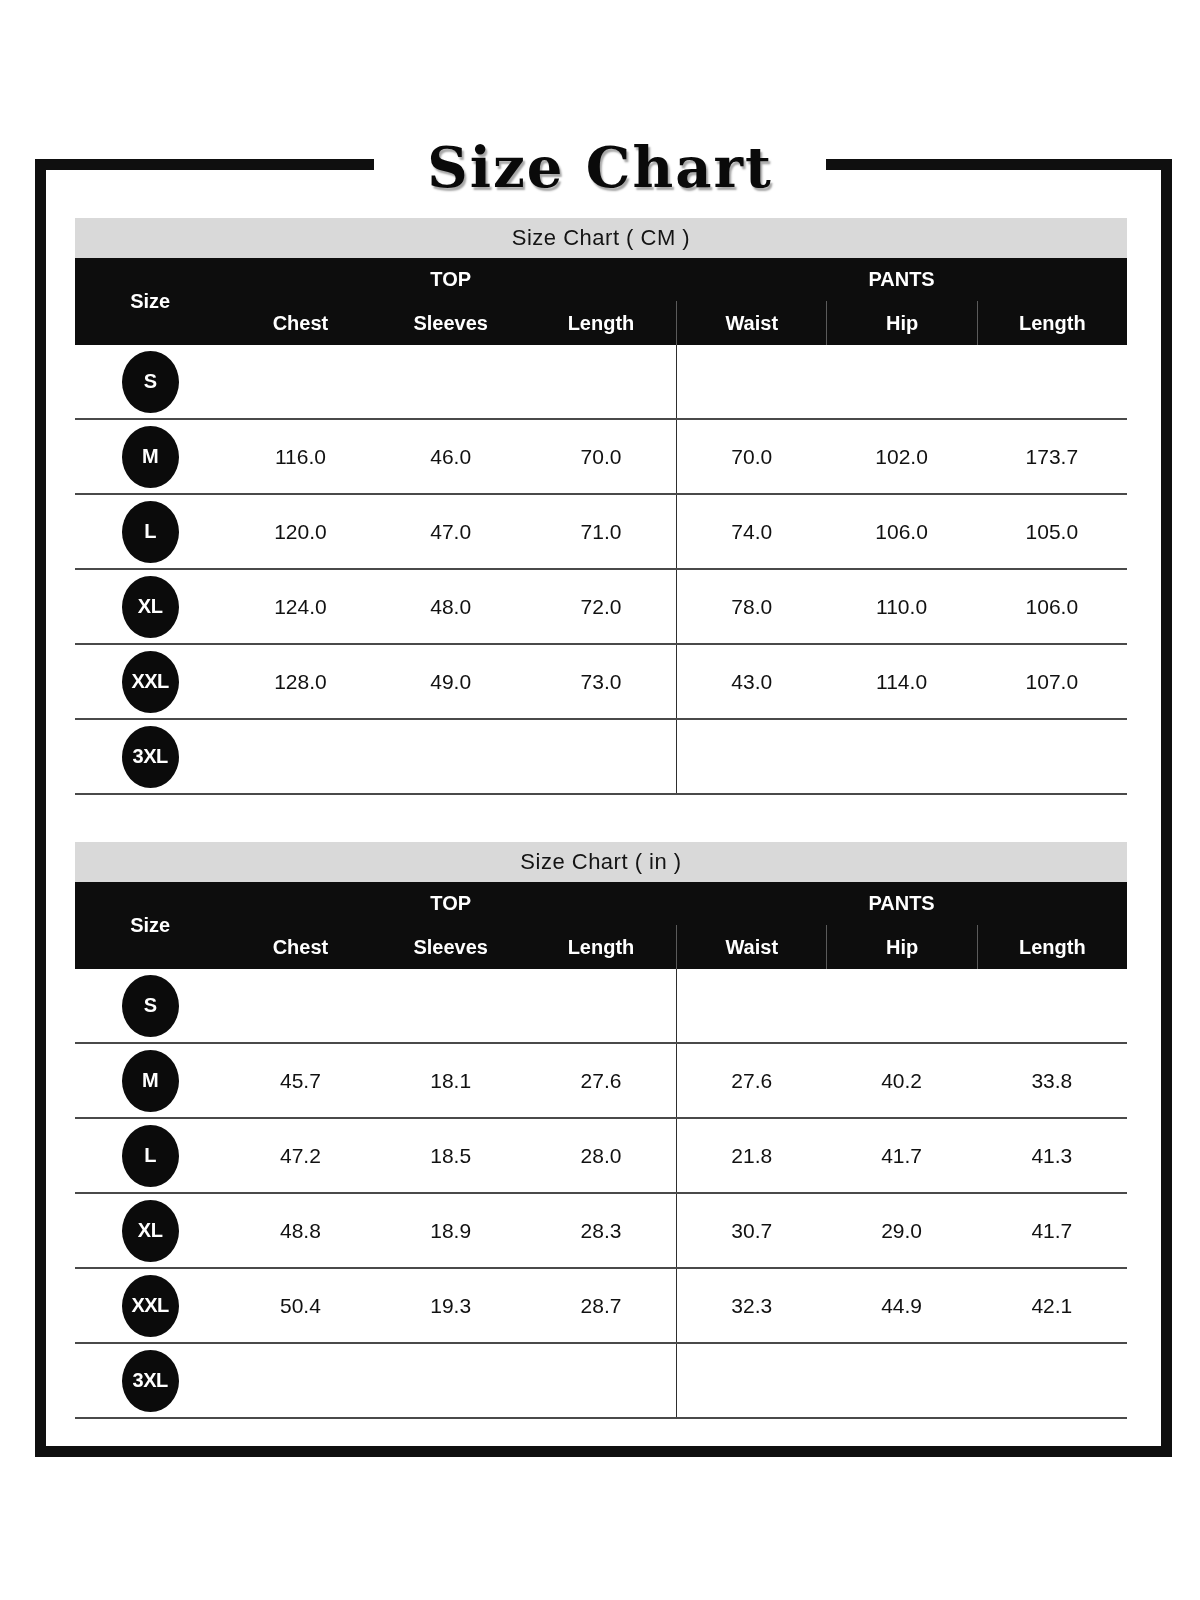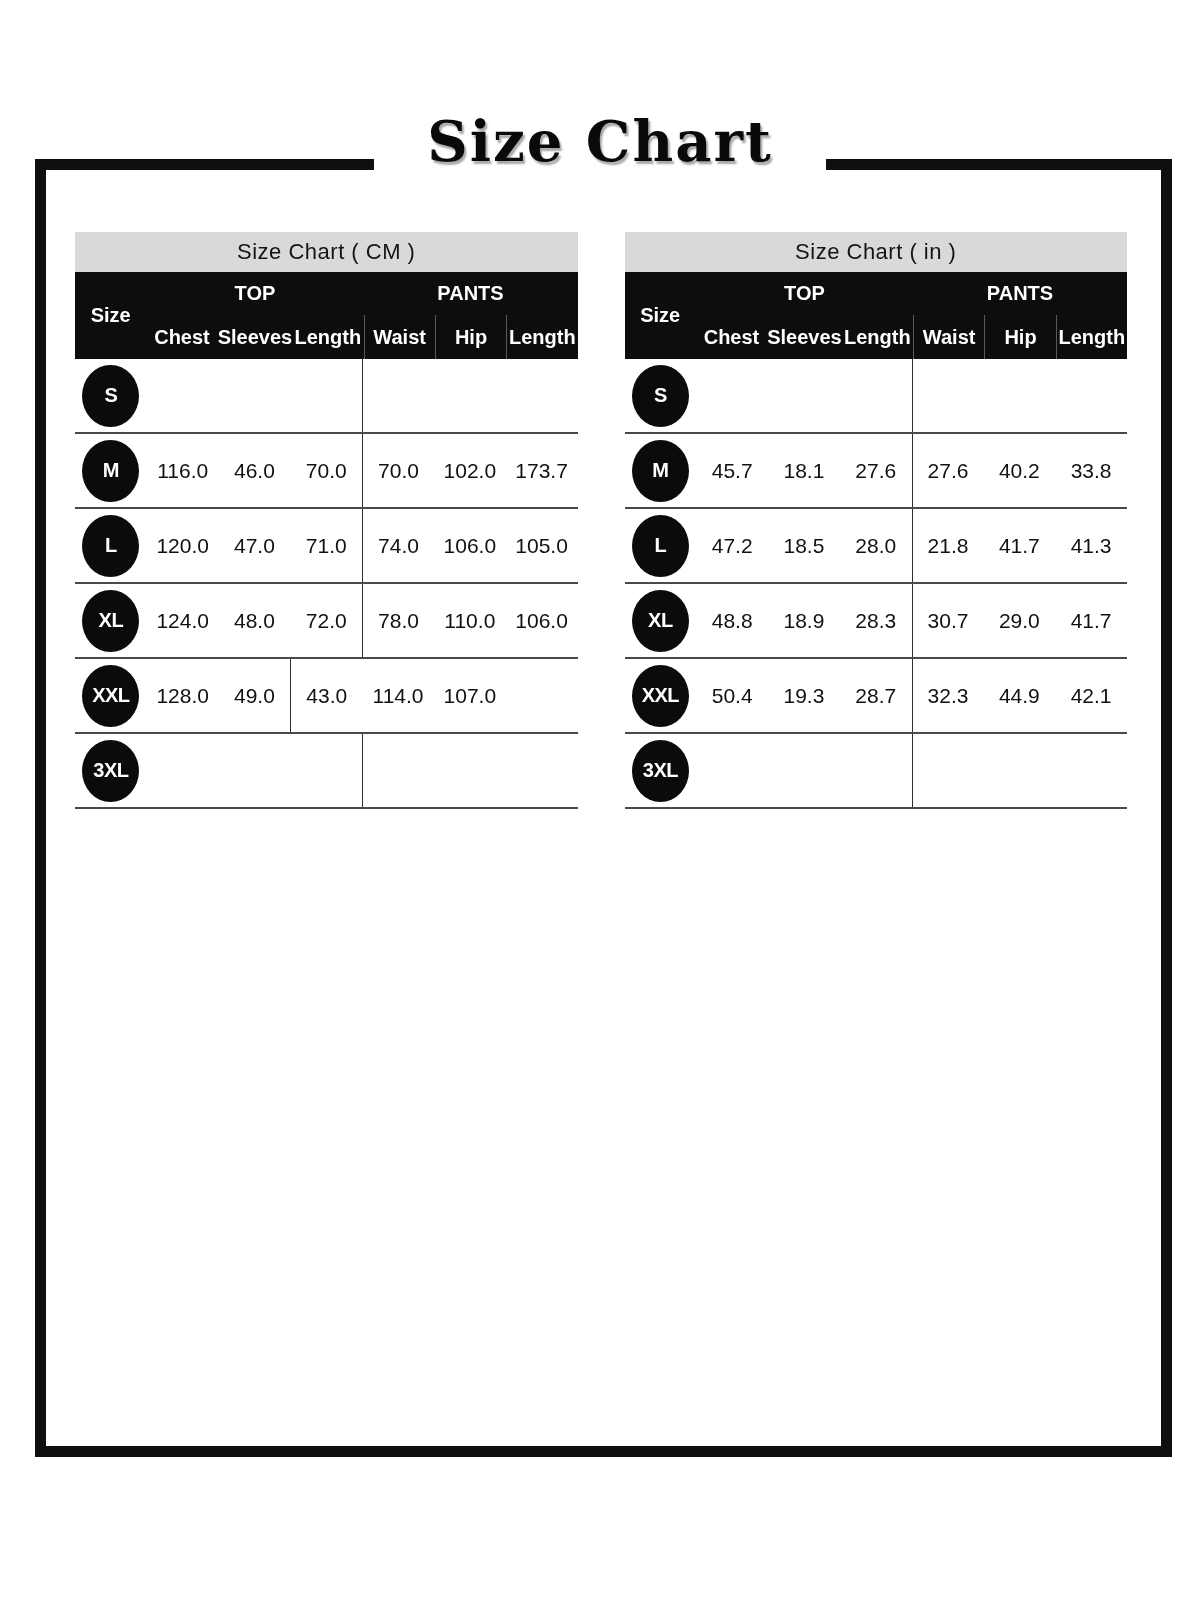--- a/index.html
+++ b/index.html
@@ -12,30 +12,30 @@
   *{margin:0;padding:0;box-sizing:border-box;}
   html,body{background:#fff;}
   body{font-family:"Liberation Sans", sans-serif;}
   .page{position:relative;width:1200px;height:1600px;background:#fff;overflow:hidden;}
 
   
   .frame{position:absolute;left:35px;top:159px;width:1137px;height:1298px;
          border:11px solid #0f0f0f;z-index:1;}
 
   
-  .title-wrap{position:absolute;top:92px;left:50%;transform:translateX(-50%);
+  .title-wrap{position:absolute;top:118px;left:50%;transform:translateX(-50%);
               width:452px;height:98px;background:#fff;z-index:3;
               display:flex;align-items:center;justify-content:center;}
   .title{font-family:"DejaVu Serif", serif;font-weight:bold;font-size:56px;
          color:#0a0a0a;letter-spacing:2px;white-space:nowrap;
          text-shadow:2px 3px 2px rgba(0,0,0,0.35);}
 
   
-  .tables{position:absolute;left:75px;top:232px;width:1052px;z-index:2;
-          display:flex;flex-direction:row;gap:47px;}
+  .tables{position:absolute;left:75px;top:218px;width:1052px;z-index:2;
+          display:flex;flex-direction:column;gap:47px;}
 
   .size-table{width:100%;}
   .tbl-caption{height:40px;background:var(--caption-bg);color:#141414;
                display:flex;align-items:center;justify-content:center;
                font-size:22px;letter-spacing:0.5px;}
   .tbl-head{background:var(--ink);color:#fff;display:grid;
             grid-template-columns:repeat(7,1fr);grid-template-rows:43px 44px;}
   .hcell{display:flex;align-items:center;justify-content:center;
          font-weight:bold;font-size:20px;}
   .h-size{grid-column:1;grid-row:1 / 3;}
@@ -123,20 +123,21 @@
             <div class="cell val">110.0</div>
             <div class="cell val">106.0</div>
           </div>
 
   <div class="row">
     <div class="cell size-cell">
       <span class="badge">XXL</span>
     </div>
   <div class="cell val">128.0</div>
             <div class="cell val">49.0</div>
+            <div class="cell val">73.0</div>
             <div class="cell val divider">43.0</div>
             <div class="cell val">114.0</div>
             <div class="cell val">107.0</div>
           </div>
 
   <div class="row">
     <div class="cell size-cell">
       <span class="badge">3XL</span>
     </div>
   <div class="cell val"></div>

